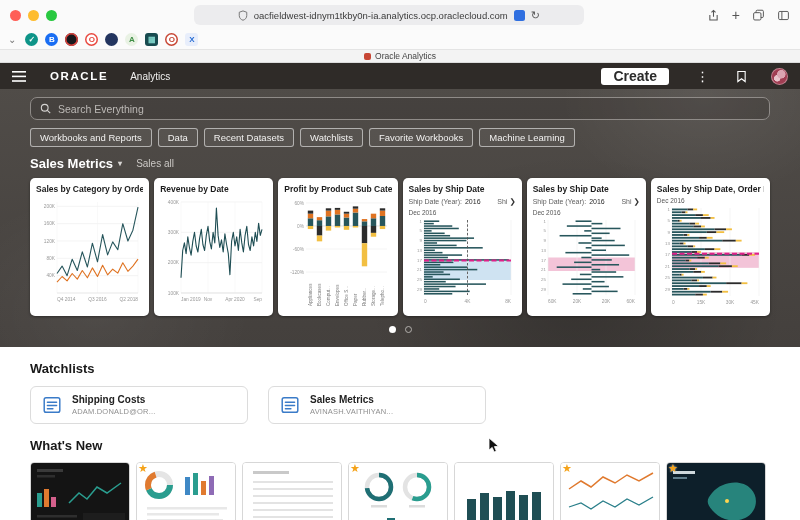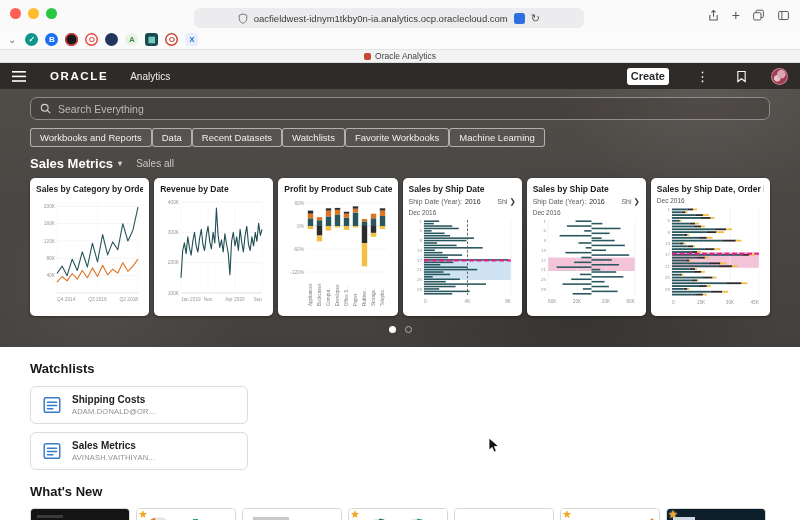--- a/index.html
+++ b/index.html
@@ -1,21 +1,21 @@
 <!DOCTYPE html>
 <html><head>
 <meta charset="utf-8">
 <style>
   * { margin:0; padding:0; box-sizing:border-box; }
   html,body { width:800px; height:520px; overflow:hidden; background:#fff;
     font-family:"Liberation Sans", sans-serif; }
   .screen { position:relative; width:800px; height:520px; overflow:hidden; background:#fff; }
 
   
-  .browser-top { height:30px; background:#fafafa; display:flex; align-items:flex-start; padding:8px 10px; }
+  .browser-top { height:30px; background:#fafafa; display:flex; align-items:center; padding:0 10px; }
   .traffic { display:flex; gap:7px; margin-right:14px; }
   .tl { width:11px; height:11px; border-radius:50%; display:inline-block; }
   .tl.red{background:#ff5f57}.tl.yellow{background:#febc2e}.tl.green{background:#28c840}
   .urlbar { margin:0 auto; width:390px; height:20px; background:#ececee; border-radius:6px;
     display:flex; align-items:center; justify-content:center; gap:6px; font-size:9.5px; color:#3b3b3b; padding:0 8px; }
   .urlbar .url-text { white-space:nowrap; overflow:hidden; }
   .ext-badge { width:11px; height:11px; background:#2f6fe0; border-radius:2.5px; flex:none; }
   .reload { font-size:11px; color:#555; flex:none; cursor:default; }
   .top-icons { display:flex; gap:12px; align-items:center; color:#555; }
   .top-icons .plus { font-size:14px; line-height:1; color:#555; }
@@ -26,22 +26,22 @@
     display:inline-flex; align-items:center; justify-content:center; flex:none; }
   .tab-strip { height:13px; background:#f3f3f3; border-bottom:1px solid #dcdcdc;
     display:flex; align-items:center; justify-content:center; gap:4px; font-size:8.5px; color:#444; }
   .tab-favicon { width:7px; height:7px; background:#c74634; border-radius:2px; display:inline-block; }
 
   
   .app-header { height:26px; background:#2f2b28; display:flex; align-items:center; padding:0 12px; gap:24px; }
   .brand { color:#fff; font-size:11.5px; font-weight:800; letter-spacing:1.6px; }
   .product { color:#f0efee; font-size:10px; margin-left:-2px; }
   .hspacer { flex:1; }
-  .create-btn { background:#fff; color:#2b2b2b; font-size:11px; font-weight:700;
-    border:none; border-radius:3px; height:17px; padding:0 4px; }
+  .create-btn { background:#fff; color:#2b2b2b; font-size:14px; font-weight:700;
+    border:none; border-radius:3px; height:17px; padding:0 12px; }
   .kebab { color:#fff; font-size:13px; line-height:1; padding:0 3px; }
   .avatar { width:17px; height:17px; border-radius:50%; border:1px solid rgba(255,255,255,.35);
     background: radial-gradient(circle at 62% 35%, #dba4b1 0 4px, transparent 4.5px),
                 radial-gradient(circle at 35% 62%, #e9c4cc 0 3px, transparent 3.5px), #a03d52; }
 
   
   .dark { padding-bottom:14px;
     background:
       radial-gradient(240px 170px at 88% 12%, rgba(255,255,255,0.07), transparent 60%),
       radial-gradient(320px 230px at 72% 85%, rgba(0,0,0,0.22), transparent 65%),
@@ -50,21 +50,21 @@
   .dark { background:
       radial-gradient(240px 170px at 88% 12%, rgba(255,255,255,0.07), transparent 60%),
       radial-gradient(320px 230px at 72% 85%, rgba(0,0,0,0.22), transparent 65%),
       radial-gradient(260px 200px at 12% 88%, rgba(255,255,255,0.05), transparent 60%),
       linear-gradient(#514d49,#44403d); }
   .searchbar { margin:8px 30px 0; height:23px; border:1px solid #8f8b88; border-radius:7px;
     background:rgba(25,23,21,.18); display:flex; align-items:center; padding:0 9px; gap:7px; }
   .searchbar input { flex:1; background:transparent; border:none; outline:none;
     color:#eceae8; font-size:10.5px; font-family:"Liberation Sans",sans-serif; }
   .searchbar input::placeholder { color:#bcb9b6; }
-  .chips { margin:8px 30px 0; display:flex; }
+  .chips { margin:8px 30px 0; display:flex; gap:6px; }
   .chip { height:19px; padding:0 9px; font-size:9.5px; color:#f2f1f0; background:rgba(255,255,255,.05);
     border:1px solid rgba(255,255,255,.55); border-radius:3px; white-space:nowrap;
     font-family:"Liberation Sans",sans-serif; }
   .section-head { margin:9px 30px 0; display:flex; align-items:center; gap:14px; }
   .sec-title { background:none; border:none; color:#fff; font-size:13px; font-weight:700;
     display:flex; align-items:center; gap:5px; font-family:"Liberation Sans",sans-serif; }
   .caret { font-size:8px; color:#d8d6d4; }
   .view-all { font-size:10px; color:#cbc8c5; text-decoration:none; }
 
   .cards { margin:7px 30px 0; display:flex; gap:5px; }
@@ -79,21 +79,21 @@
   svg.mini { display:block; margin-top:2px; font-family:"Liberation Sans",sans-serif; }
 
   .dots { display:flex; justify-content:center; gap:9px; margin-top:10px; }
   .dot { width:7px; height:7px; border-radius:50%; }
   .dot.active { background:#fff; }
   .dot.inactive { background:transparent; border:1px solid #b3b0ad; }
 
   
   .light { background:#fff; padding:14px 30px 0; }
   .sec2 { font-size:13px; font-weight:700; color:#191919; }
-  .wl-row { display:flex; gap:8px; margin:10px 0 14px;flex-direction:column; }
+  .wl-row { display:flex; gap:20px; margin:10px 0 14px; }
   .wl-card { width:218px; height:38px; background:#fff; border:1px solid #dcdcdc; border-radius:6px;
     display:flex; align-items:center; padding:0 10px; gap:9px; }
   .wl-text { display:flex; flex-direction:column; gap:2px; min-width:0; }
   .wl-name { font-size:10px; font-weight:700; color:#222; }
   .wl-owner { font-size:7.5px; color:#8f8f8f; letter-spacing:.2px; white-space:nowrap; }
   .wn-head { margin-top:4px; }
   .wn-row { display:flex; gap:6px; margin-top:9px; }
   .thumb { width:100px; height:84px; flex:none; background:#fff; border:1px solid #d7d7d7;
     border-radius:4px; position:relative; overflow:hidden; }
   .star { position:absolute; top:-1px; left:1px; color:#f5a31a; font-size:11px;

